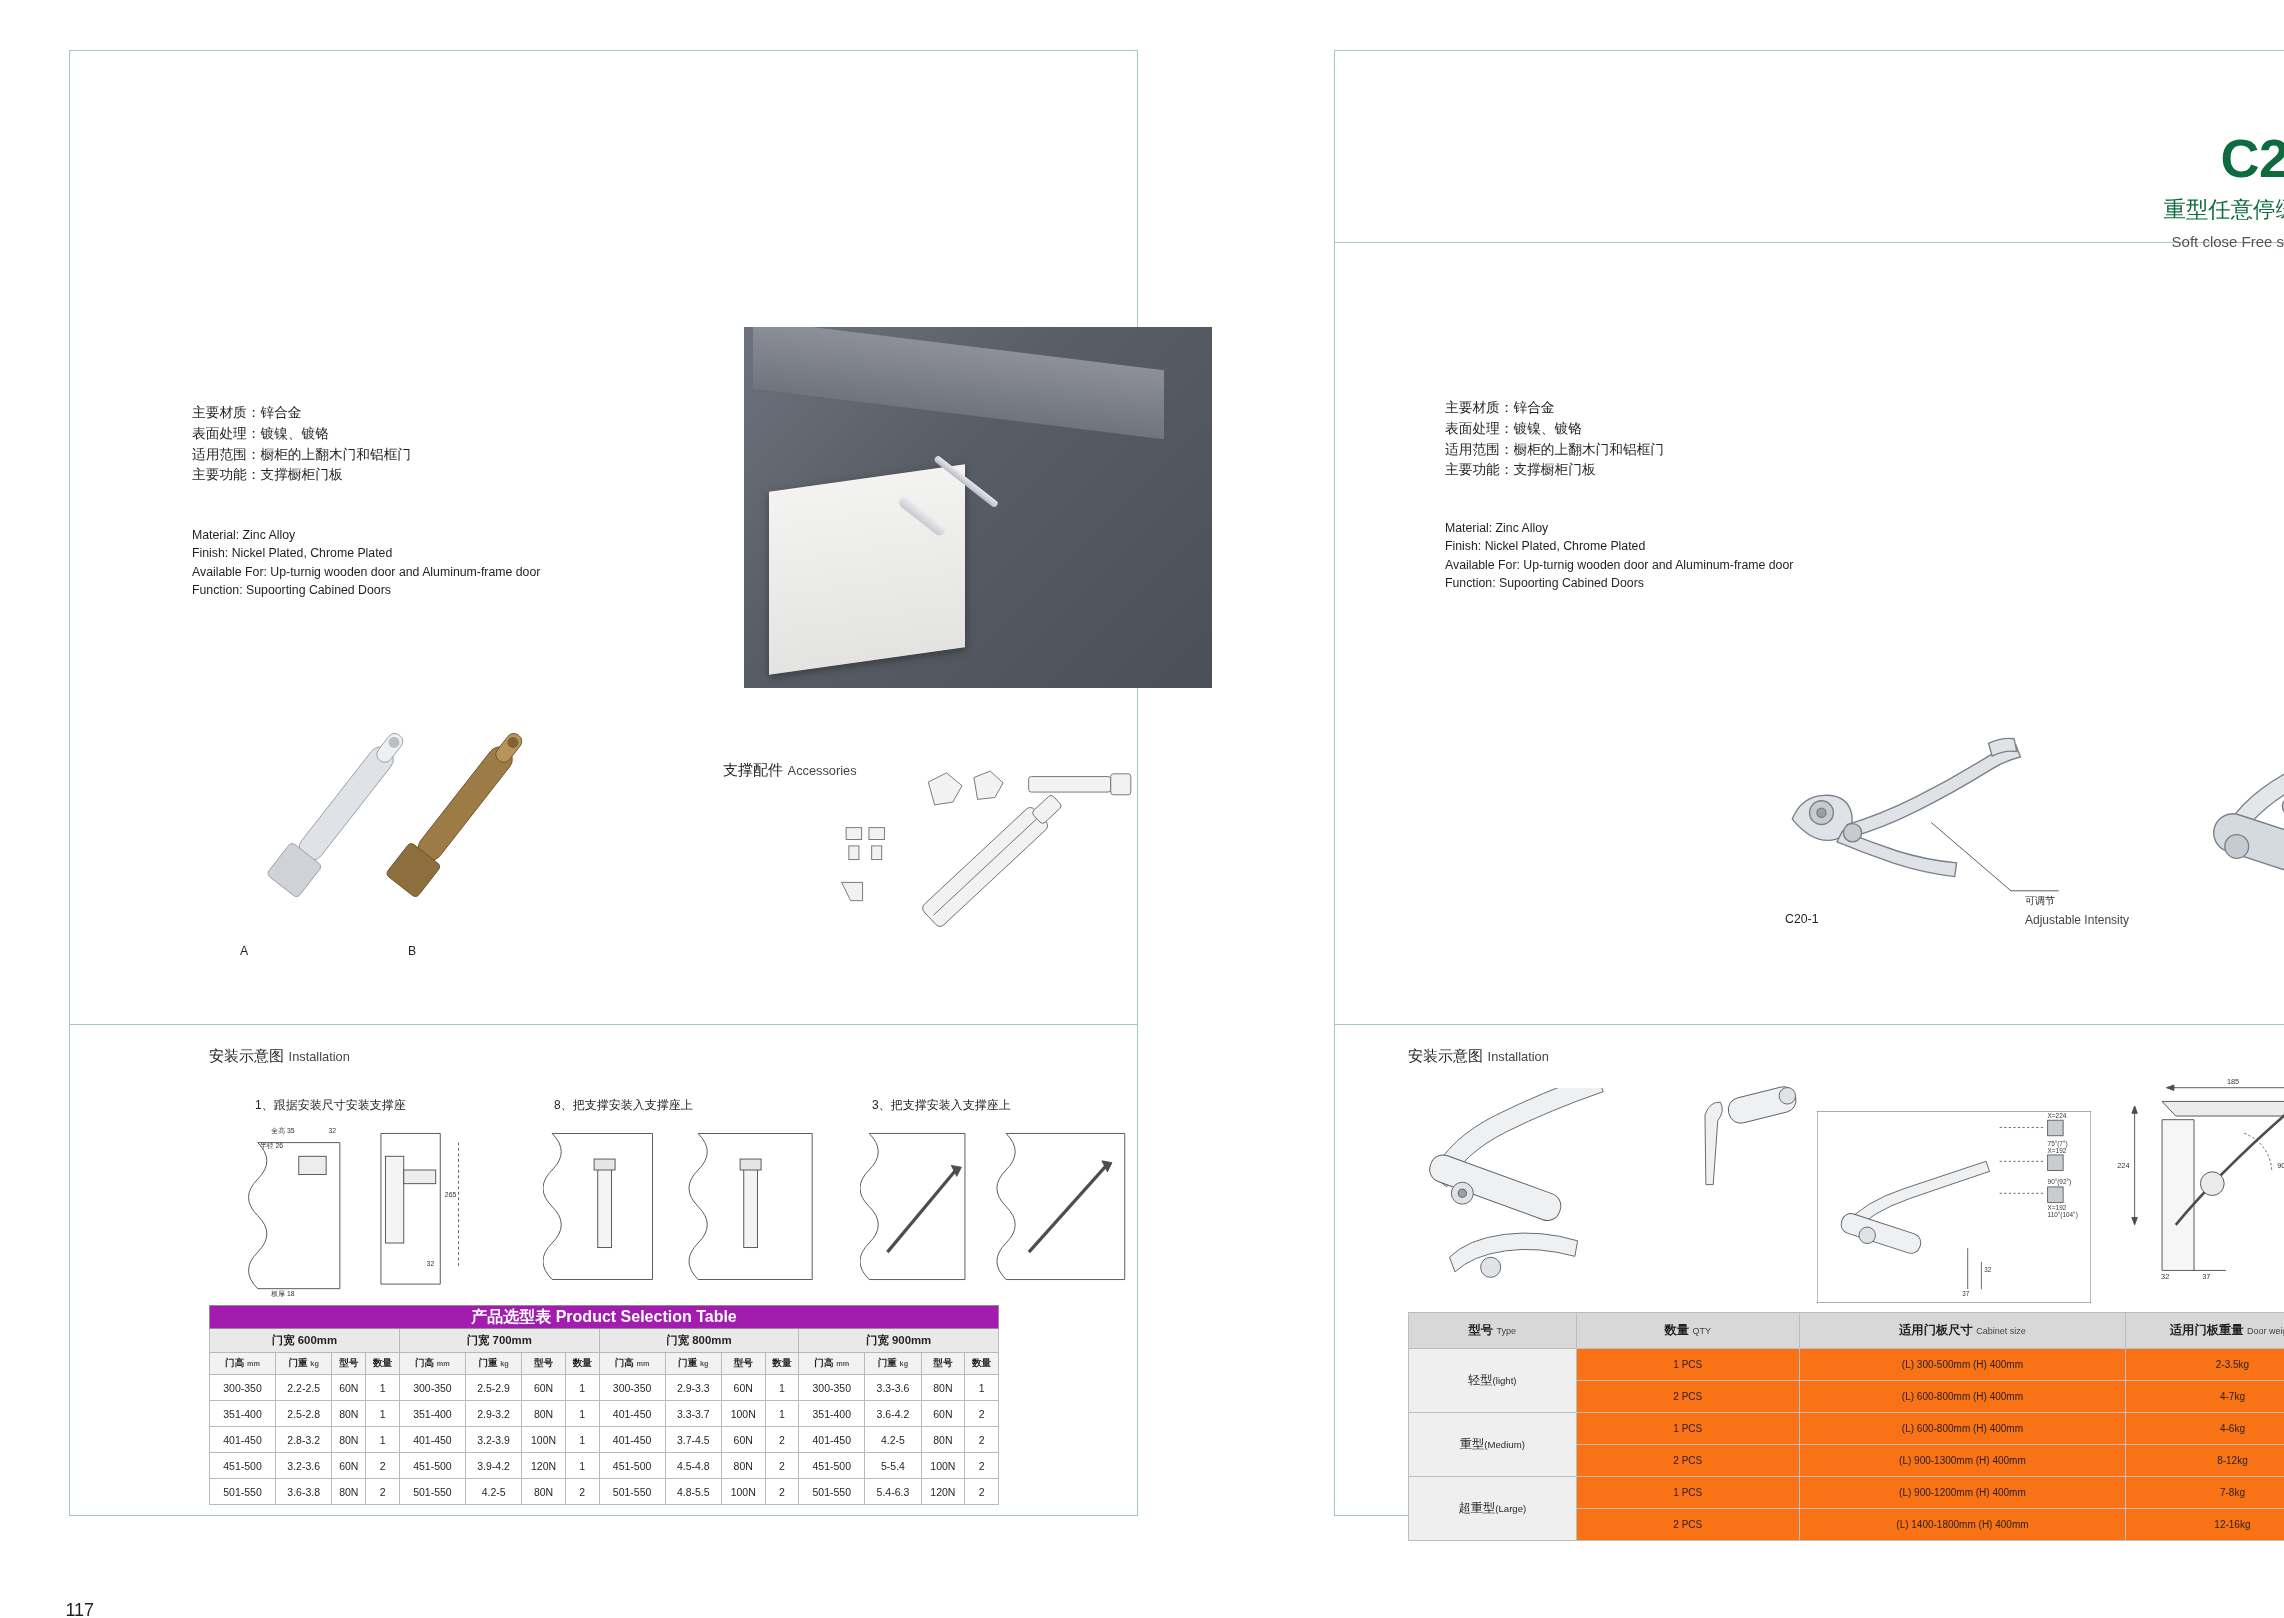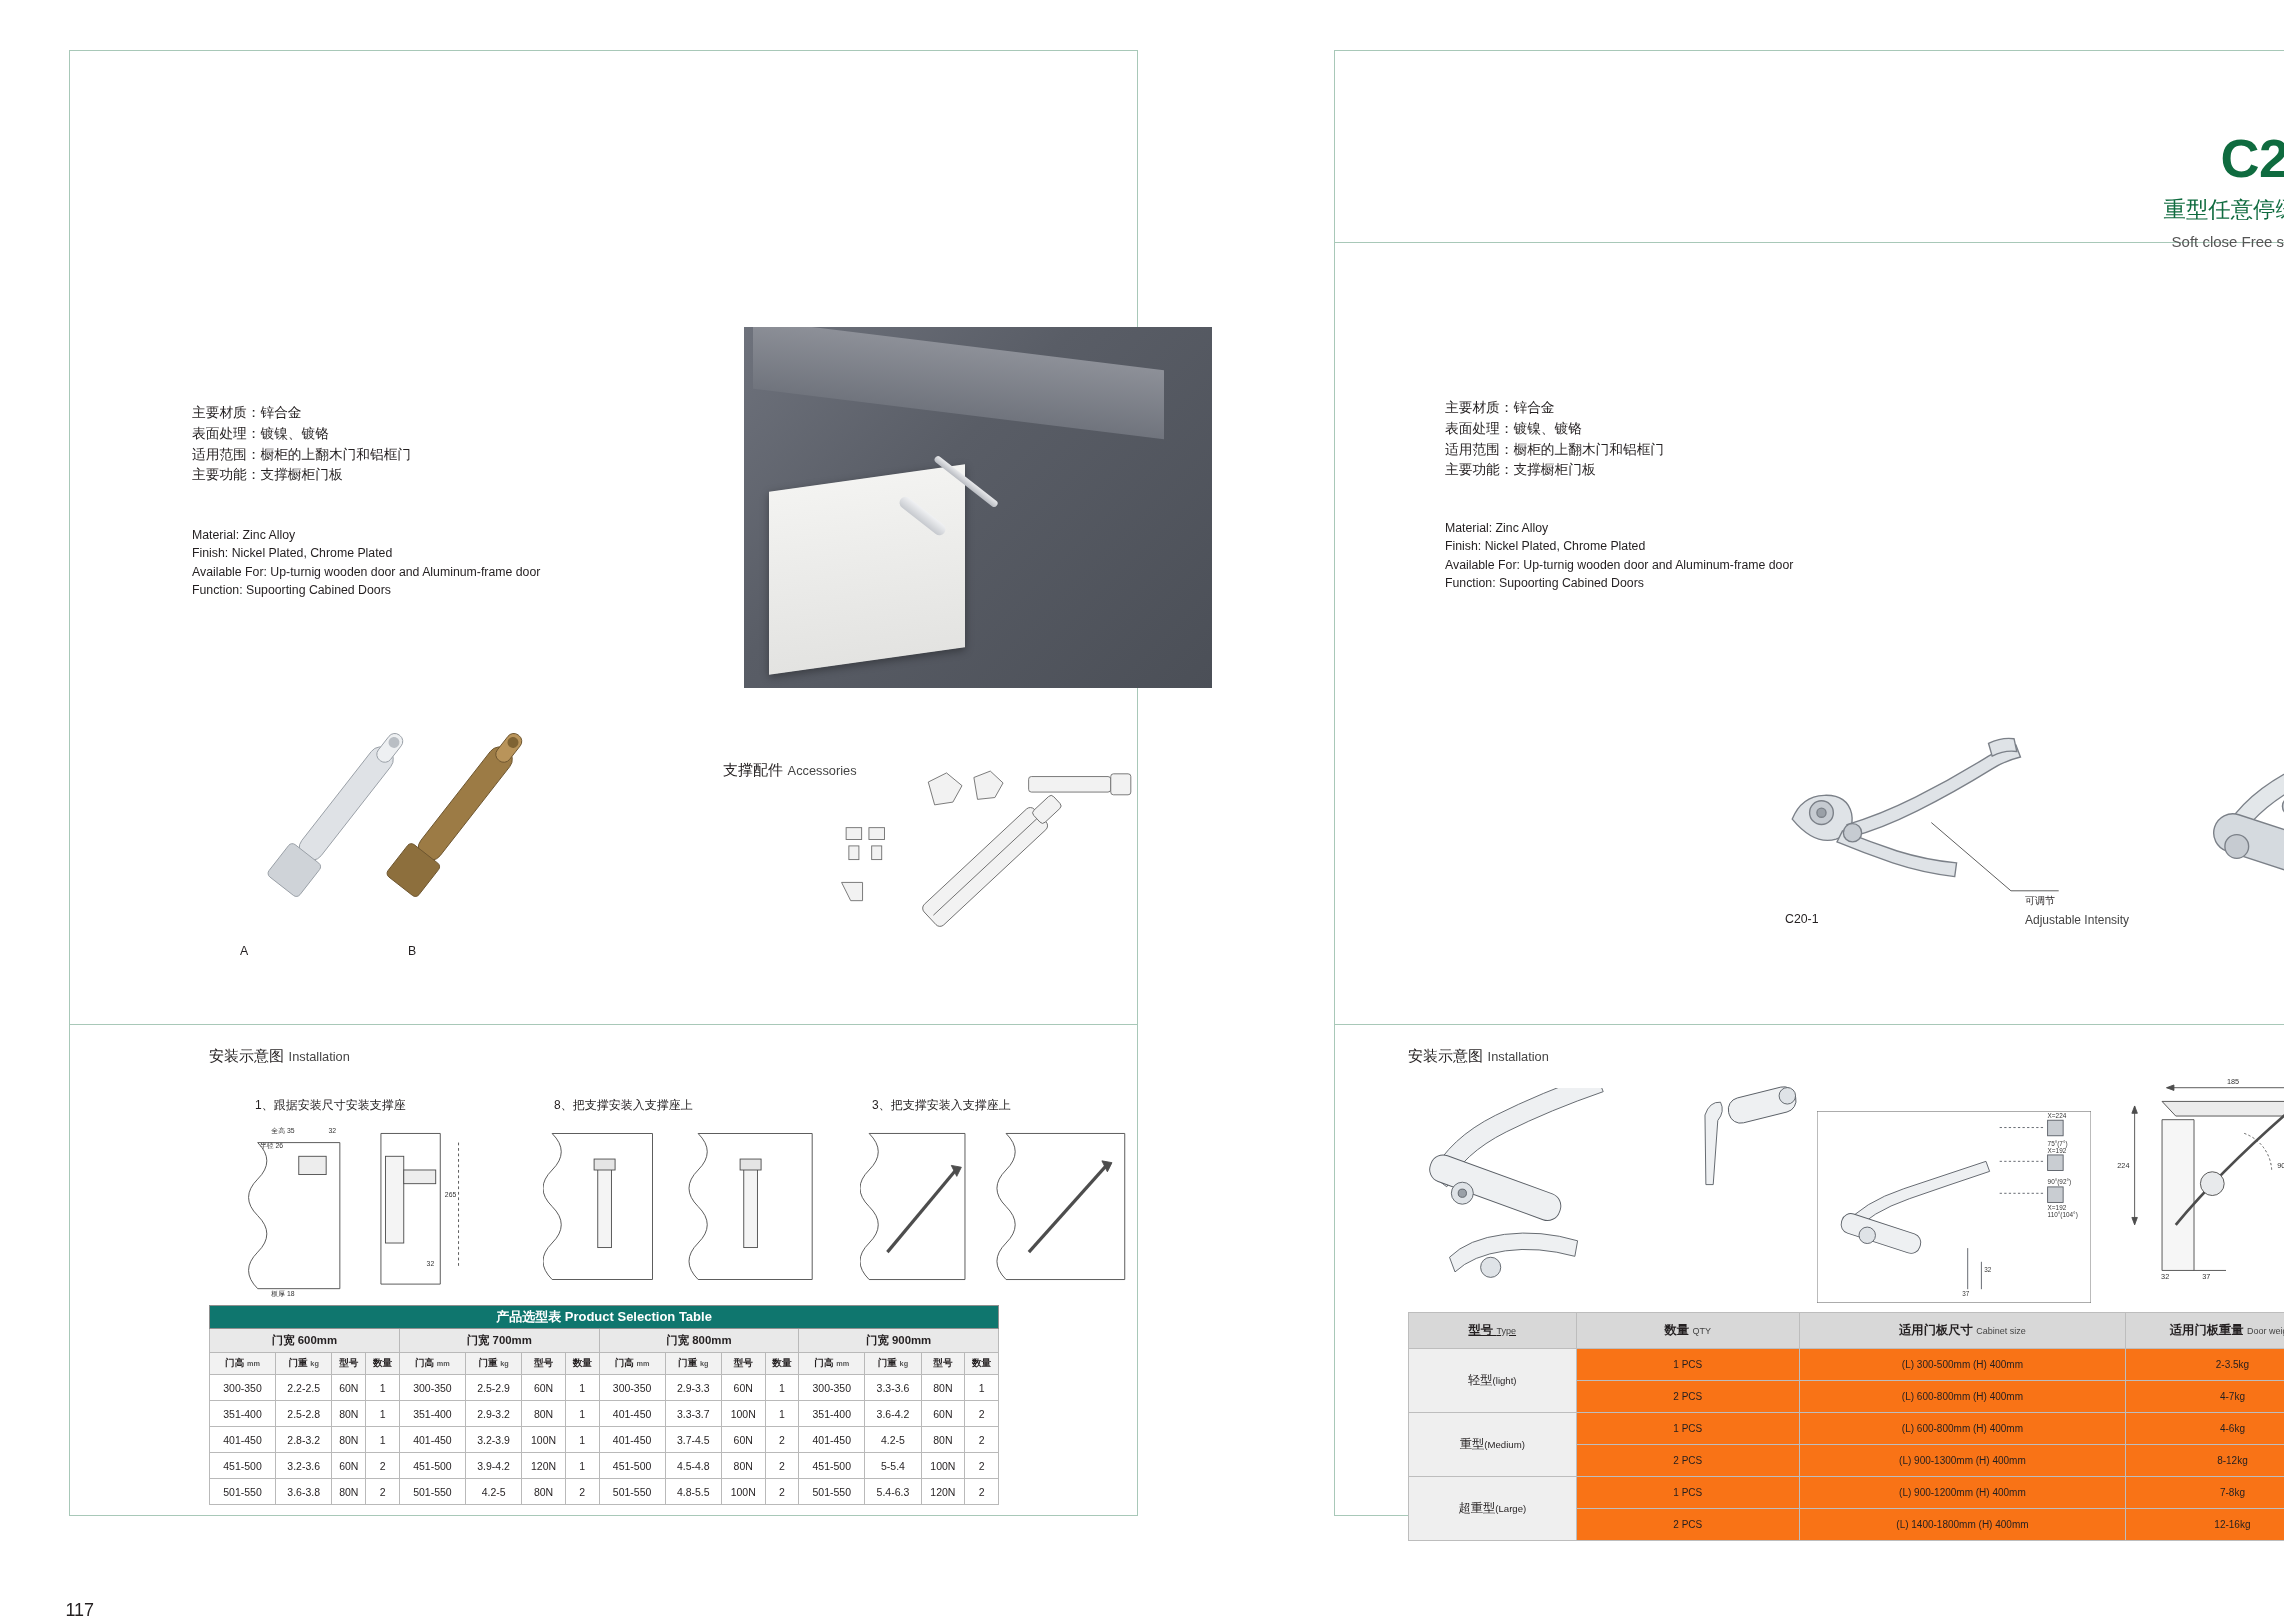--- a/index.html
+++ b/index.html
@@ -29,21 +29,21 @@
   .divider{position:absolute;left:0;right:0;height:0.9px;background:#a8c8b8;}
   .sect-title{position:absolute;font-size:15px;color:#231f20;}
   .sect-title .en{font-size:12.8px;color:#444;margin-left:4.6px;}
 
   .step-label{position:absolute;font-size:12px;color:#231f20;}
 
   
   table{border-collapse:collapse;}
   .pst{position:absolute;left:139px;top:1254px;width:790px;font-size:10.5px;}
   .pst th,.pst td{border:0.5px solid #b9b9b9;text-align:center;padding:0;height:25px;}
-  .pst .banner{background:#0f766e;color:#fff;font-size:13px;height:22px;border:0.5px solid #8f8f8f;}
+  .pst .banner{background:#a21caf;color:#fff;font-size:16px;height:22px;border:0.5px solid #8f8f8f;}
   .pst .grp{background:#e9e9e9;font-size:11.4px;height:23px;}
   .pst .sub{background:#f2f2f2;font-size:9.6px;height:21px;}
   .pst .sub .u{font-size:7.3px;color:#555;}
   .pst td{background:#fff;}
 
   .sel{position:absolute;left:73px;top:1261px;width:932px;font-size:11.4px;}
   .sel th{background:#d8d8d8;border:0.5px solid #bdbdbd;height:33px;font-size:12.3px;font-weight:bold;}
   .sel th .u{font-size:9px;font-weight:normal;color:#444;}
   .sel td{border:0.5px solid #bdbdbd;height:29px;text-align:center;background:#f97316;font-size:10px;}
   .sel td.type{background:#efefef;font-size:12.3px;}
@@ -436,21 +436,21 @@
         <text x="22" y="206">224</text>
         <text x="372" y="206">90°</text>
         <text x="118" y="448">32</text>
         <text x="208" y="448">37</text>
       </g>
     </svg>
 
     <table class="sel">
       <thead>
         <tr id="sel-head">
-            <th style="width: 18%; text-decoration: underline;">型号 <span class="u">Type</span></th>
+            <th style="width: 18%;">型号 <span class="u">Type</span></th>
             <th style="width: 24%;">数量 <span class="u">QTY</span></th>
             <th style="width: 35%;">适用门板尺寸 <span class="u">Cabinet size</span></th>
             <th style="width: 23%;">适用门板重量 <span class="u">Door weight</span></th>
           </tr>
       </thead>
       <tbody id="sel-body">
           <tr>
             <td class="type" rowspan="2">轻型<span class="sm">(light)</span></td>
             <td>1 PCS</td>
             <td>(L) 300-500mm  (H) 400mm</td>

